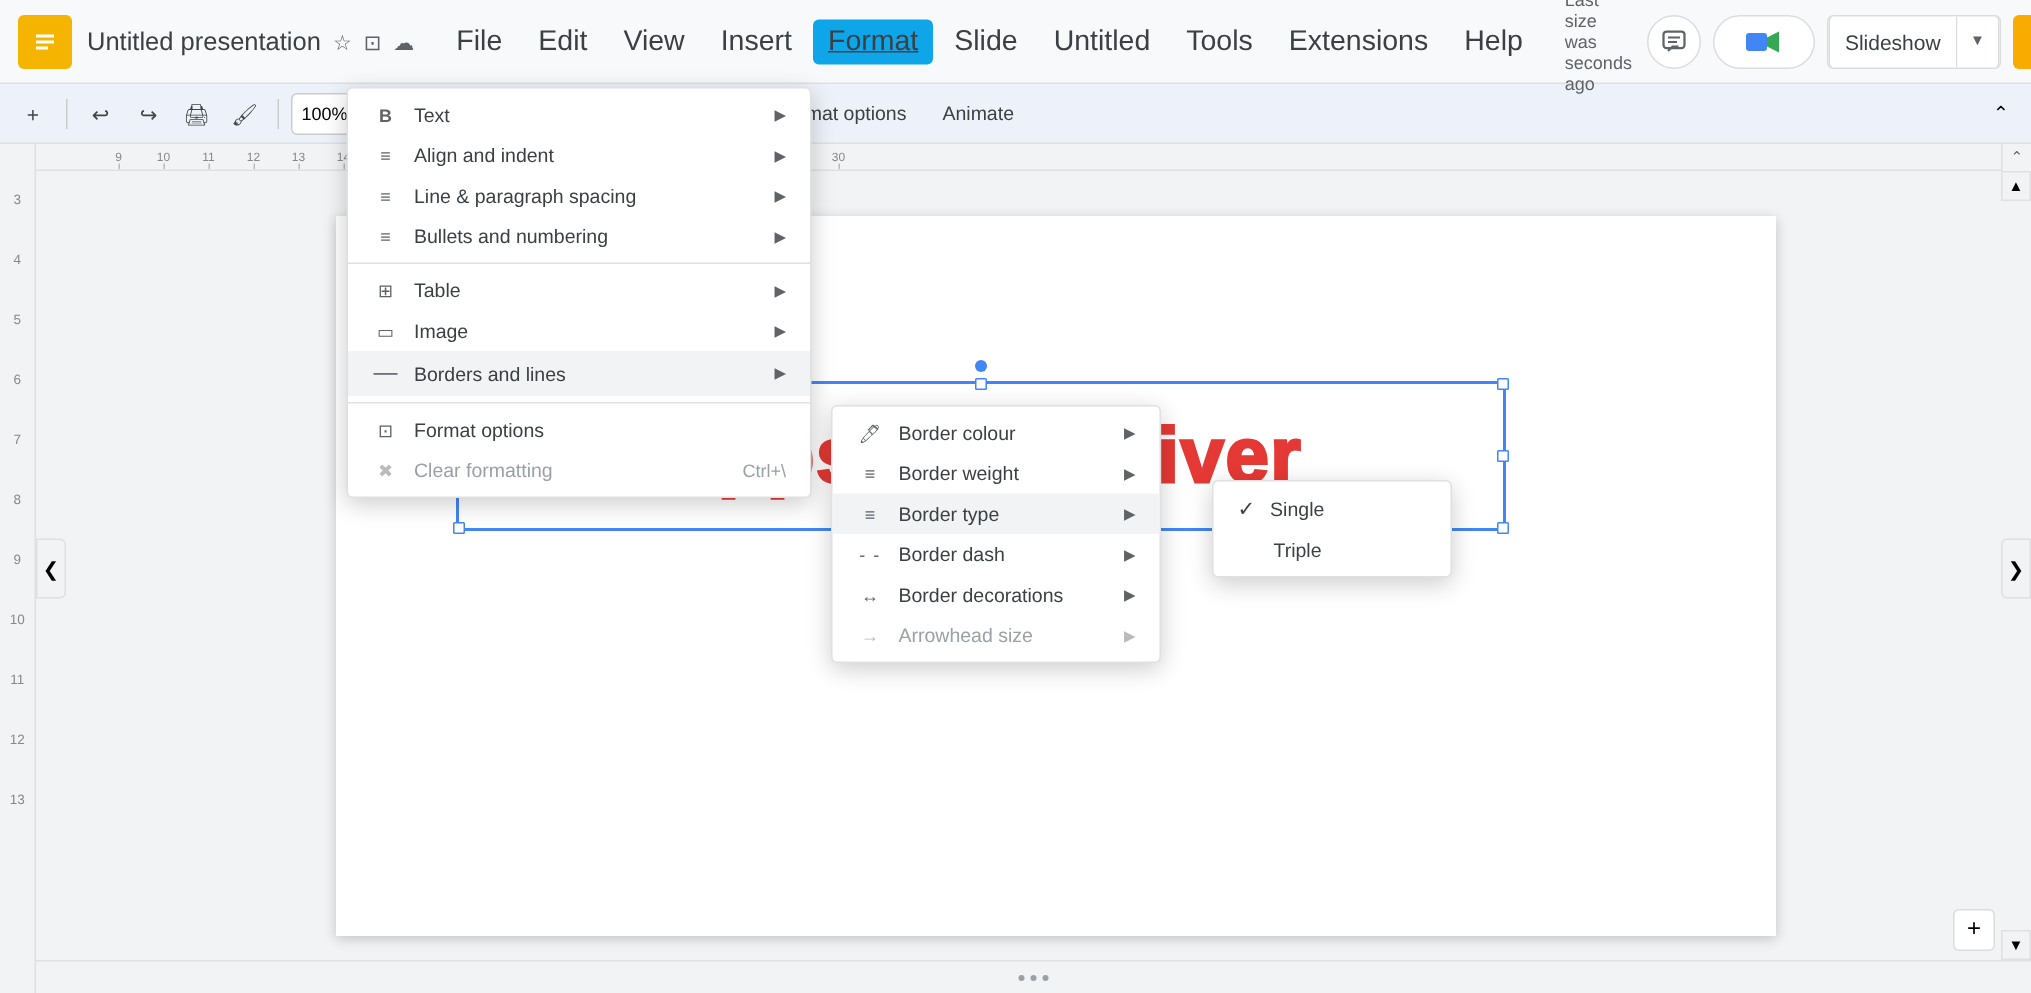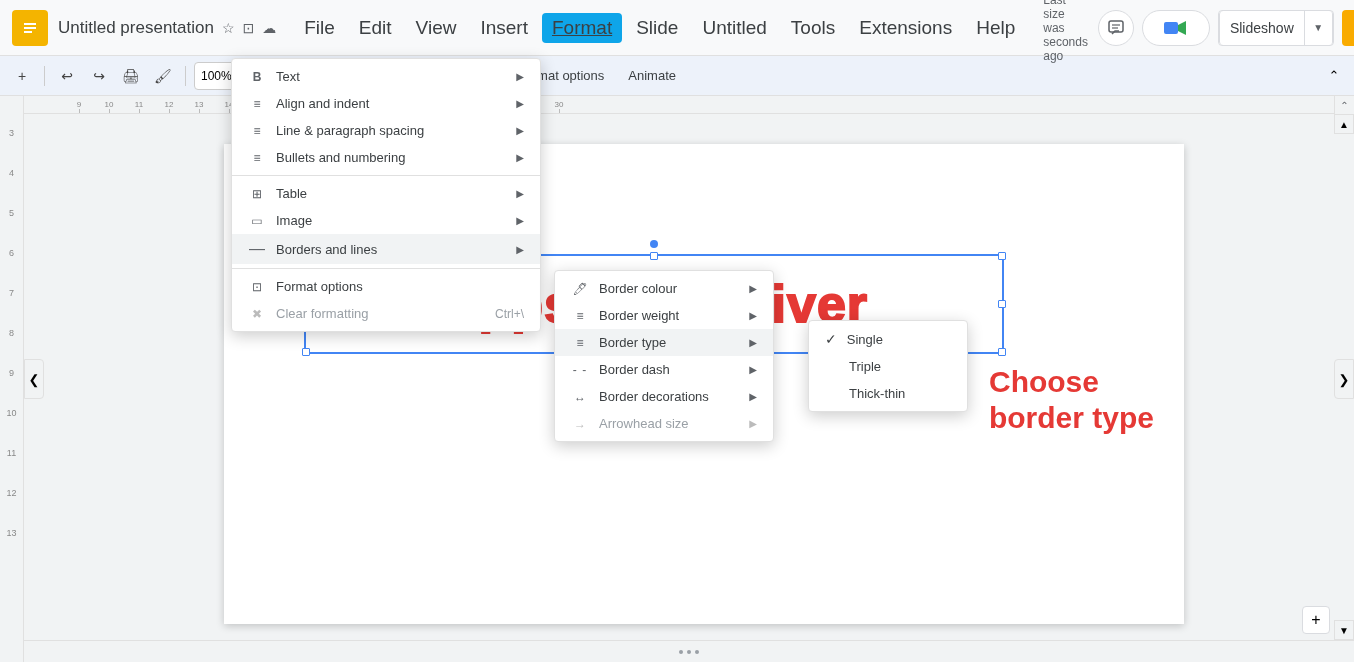--- a/index.html
+++ b/index.html
@@ -316,27 +316,20 @@
           <div class="resize-handle handle-tm"></div>
           <div class="resize-handle handle-tr"></div>
           <div class="resize-handle handle-ml"></div>
           <div class="resize-handle handle-mr"></div>
           <div class="resize-handle handle-bl"></div>
           <div class="resize-handle handle-bm"></div>
           <div class="resize-handle handle-br"></div>
           <div id="slide-text-content">AppsThatDeliver</div>
         </div>
 
-        <div style="position:absolute;right:30px;top:220px;display:flex;align-items:center;gap:20px;">
-          <div style="font-size:26px;color:#e53935;">←</div>
-          <div style="font-family:'Comic Sans MS',cursive,sans-serif;font-size:30px;font-weight:bold;color:#e53935;line-height:1.2;">
-            <div>Choose</div>
-            <div>border type</div>
-          </div>
-        </div>
       </div>
     </div>
 
     <div id="scroll-left" style="position:absolute;left:0;top:50%;transform:translateY(-50%);width:20px;height:40px;background:#f1f3f4;display:flex;align-items:center;justify-content:center;cursor:pointer;border:1px solid #e0e0e0;border-radius:0 4px 4px 0;z-index:5;">❮</div>
     <div id="scroll-right" style="position:absolute;right:0;top:50%;transform:translateY(-50%);width:20px;height:40px;background:#f1f3f4;display:flex;align-items:center;justify-content:center;cursor:pointer;border:1px solid #e0e0e0;border-radius:4px 0 0 4px;z-index:5;">❯</div>
     <div id="scroll-up" style="position:absolute;top:18px;right:0;width:20px;height:20px;background:#f1f3f4;display:flex;align-items:center;justify-content:center;cursor:pointer;font-size:10px;border:1px solid #e0e0e0;">▲</div>
     <div id="scroll-down" style="position:absolute;bottom:22px;right:0;width:20px;height:20px;background:#f1f3f4;display:flex;align-items:center;justify-content:center;cursor:pointer;font-size:10px;border:1px solid #e0e0e0;">▼</div>
     <div id="new-slide-btn" style="position:absolute;bottom:28px;right:24px;width:28px;height:28px;background:white;border:1px solid #dadce0;border-radius:4px;display:flex;align-items:center;justify-content:center;cursor:pointer;font-size:16px;z-index:5;">+</div>
 
     <div id="bottom-bar" style="position:absolute;bottom:0;left:0;right:0;height:22px;background:#f1f3f4;border-top:1px solid #e0e0e0;display:flex;align-items:center;justify-content:center;">
@@ -436,17 +429,13 @@
 
 <div id="bordertype-menu" class="dropdown-menu" style="top:320px;left:808px;min-width:160px;">
   <div class="dropdown-item">
     <span class="checkmark">✓</span>
     <span class="dropdown-item-label">Single</span>
   </div>
   <div class="dropdown-item">
     <span class="no-check">&nbsp;&nbsp;</span>
     <span class="dropdown-item-label">Triple</span>
   </div>
-  <div class="dropdown-item">
-    <span class="no-check">&nbsp;&nbsp;</span>
-    <span class="dropdown-item-label">Thick-thin</span>
-  </div>
 </div>
 
 </body></html>

